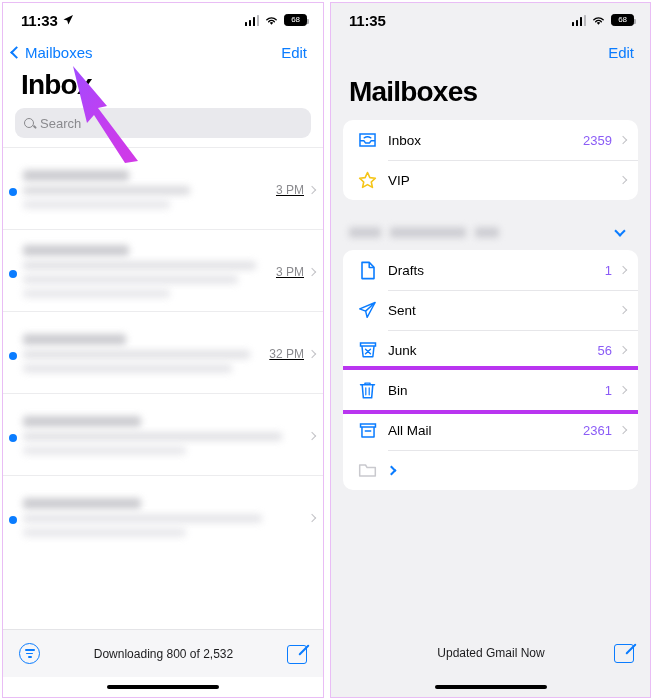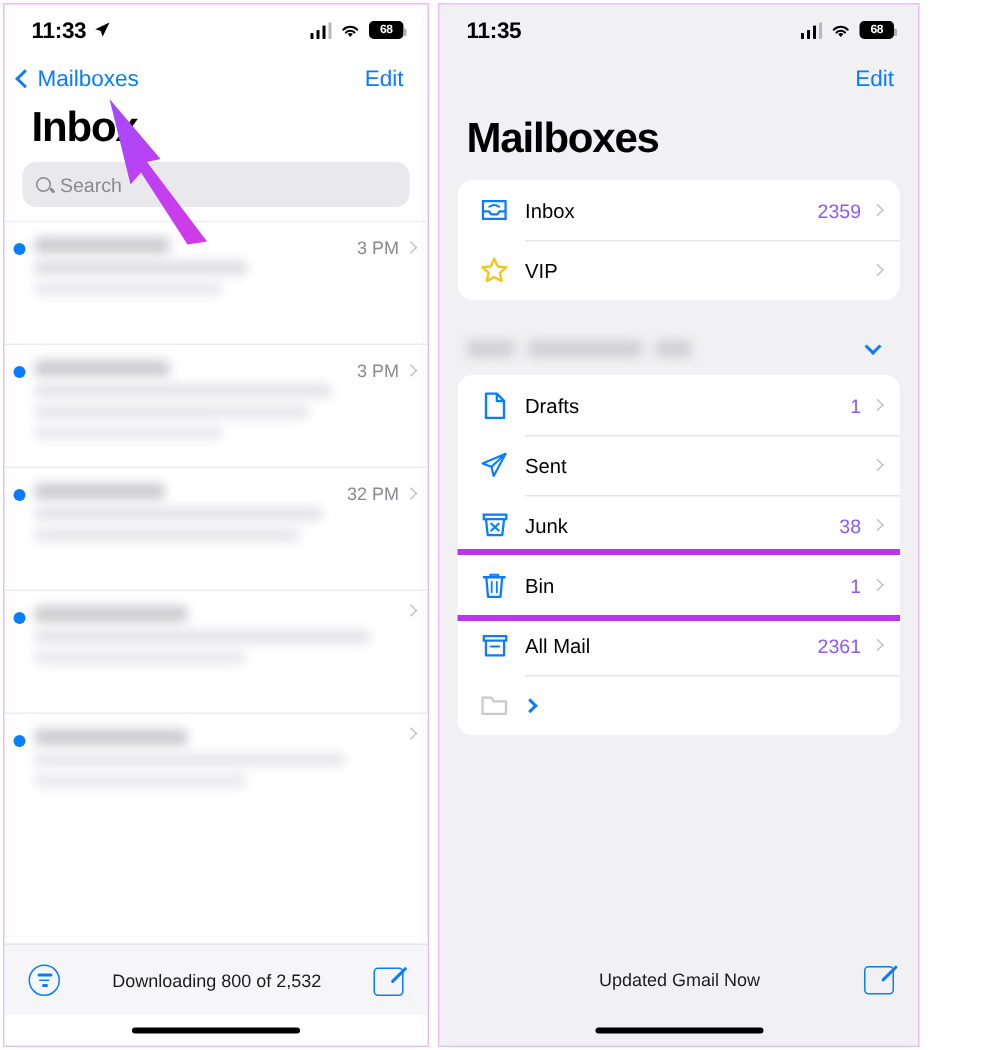--- a/index.html
+++ b/index.html
@@ -22,21 +22,21 @@
   }
 
   .phone {
     position: relative;
     border: 1px solid #e9bdf5;
     overflow: hidden;
     display: flex;
     flex-direction: column;
   }
 
-  .phone-left  { width: 284px; background: #ffffff; }
+  .phone-left  { width: 322px; background: #ffffff; }
   .phone-right { width: 321px; background: #f1f1f3; }
 
   
   .statusbar {
     height: 34px;
     display: flex;
     align-items: center;
     justify-content: space-between;
     padding: 0 16px 0 18px;
     flex: none;
@@ -61,21 +61,21 @@
 
   .batt {
     position: relative;
     width: 23px; height: 12px;
     border: 1.2px solid #000;
     border-radius: 3.2px;
     display: flex; align-items: center; justify-content: center;
     background: #000;
   }
   .batt span {
-    font-size: 8px; font-weight: bold; color: #fff;
+    font-size: 8px; font-weight: normal; color: #fff;
     letter-spacing: -0.3px; line-height: 1;
   }
   .batt:after {
     content: ""; position: absolute; right: -3px; top: 3.5px;
     width: 2px; height: 5px; background: #b0b0b4; border-radius: 0 1px 1px 0;
   }
 
   
   .navbar {
     height: 30px;
@@ -118,24 +118,25 @@
   .mag:after {
     content: ""; position: absolute; width: 4px; height: 1.5px;
     background: #8a8a8e; right: -3.5px; bottom: 0px;
     transform: rotate(45deg); border-radius: 1px;
   }
 
   
   .maillist { flex: 1; overflow: hidden; position: relative; }
   .mailrow {
     position: relative;
-    display: flex; align-items: flex-start;
+    display: flex; align-items: center;
     padding: 8px 8px 8px 0;
     border-top: 1px solid #ececee;
     min-height: 82px;
+    text-decoration: underline;
   }
   .dot {
     width: 8px; height: 8px; border-radius: 50%;
     background: #0a7cff; flex: none;
     margin: 6px 6px 0 6px;
   }
   .blurcol { flex: 1; display: flex; flex-direction: column; gap: 5px; padding-top: 2px; }
   .bl {
     background: #d6d6da; border-radius: 3px; height: 9px;
     filter: blur(3.6px); opacity: .85;
@@ -492,21 +493,21 @@
 
         <div class="mbrow">
           <span class="mb-ic">
             <svg width="18" height="18" viewBox="0 0 19 19">
               <path d="M1.6 2.2h15.8v3.1H1.6z" fill="none" stroke="#0a7cff" stroke-width="1.6"></path>
               <path d="M3.1 5.3 L4.4 16.6h10.2L15.9 5.3" fill="none" stroke="#0a7cff" stroke-width="1.6" stroke-linejoin="round"></path>
               <path d="M6.9 8.6 L12.1 13.4 M12.1 8.6 L6.9 13.4" stroke="#0a7cff" stroke-width="1.5" stroke-linecap="round"></path>
             </svg>
           </span>
           <span class="mb-label">Junk</span>
-          <span class="mb-count">38</span>
+          <span class="mb-count">56</span>
           <span class="mb-chev"></span>
         </div>
 
         <div class="hl-wrap">
           <div class="mbrow">
             <span class="mb-ic">
               <svg width="17" height="19" viewBox="0 0 18 19">
                 <path d="M1.6 3.5h14.8" stroke="#0a7cff" stroke-width="1.6" stroke-linecap="round"></path>
                 <path d="M6.3 3.5V1.7h5.4v1.8" fill="none" stroke="#0a7cff" stroke-width="1.5" stroke-linejoin="round"></path>
                 <path d="M3.4 3.5 L4.6 17.3h8.8L14.6 3.5" fill="none" stroke="#0a7cff" stroke-width="1.6" stroke-linejoin="round"></path>

